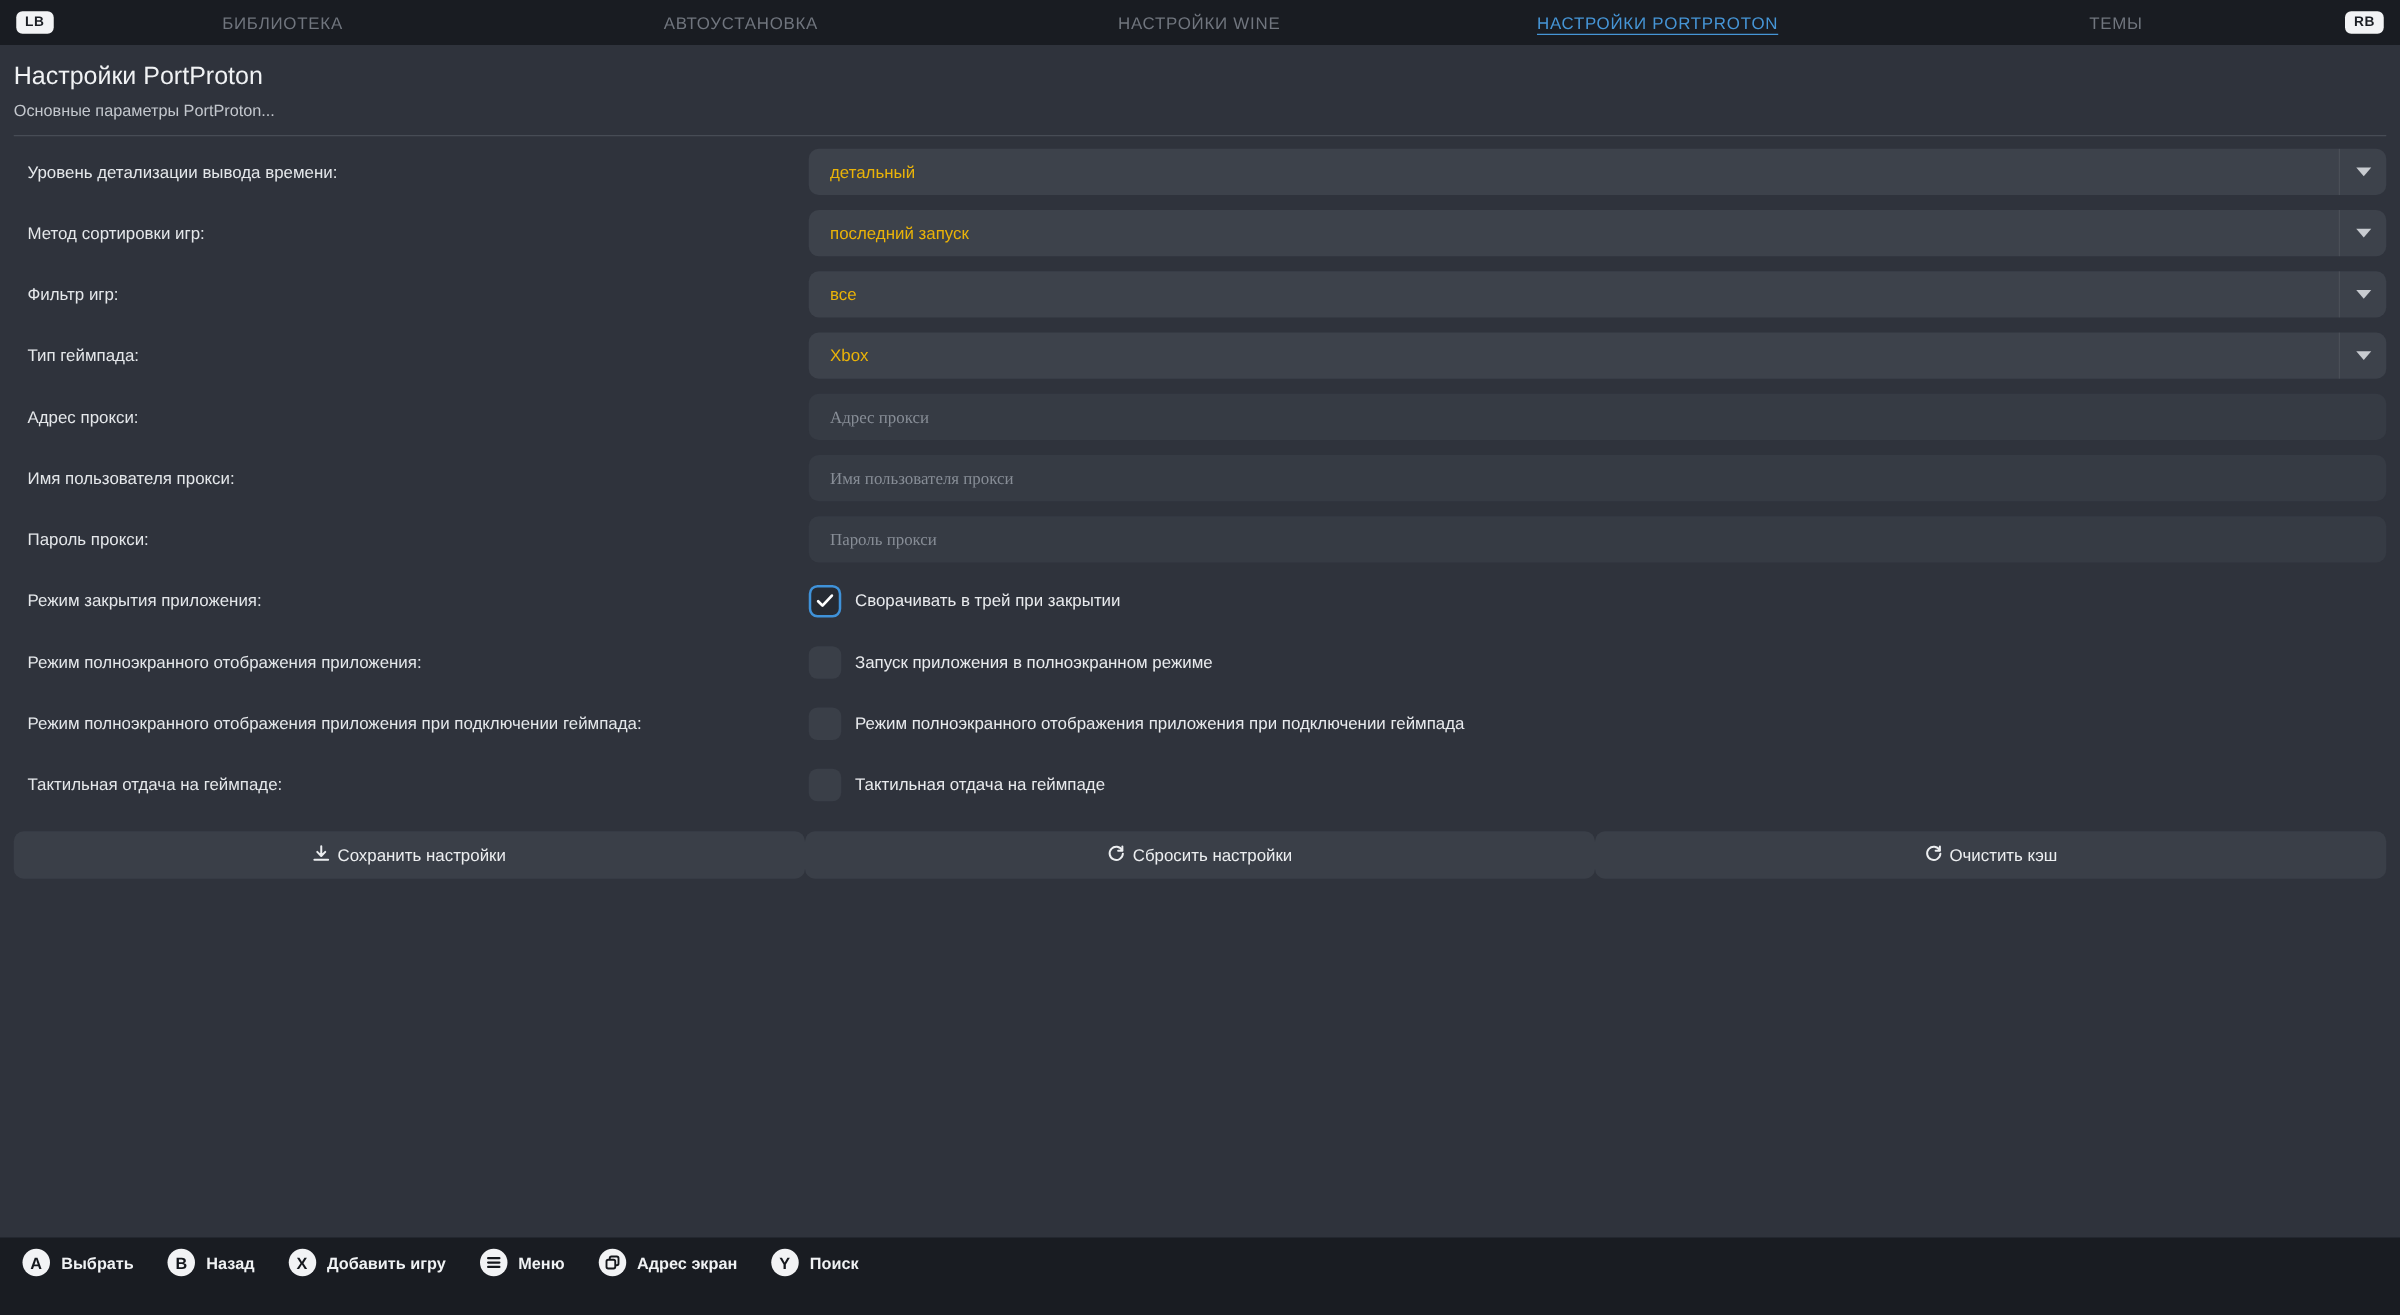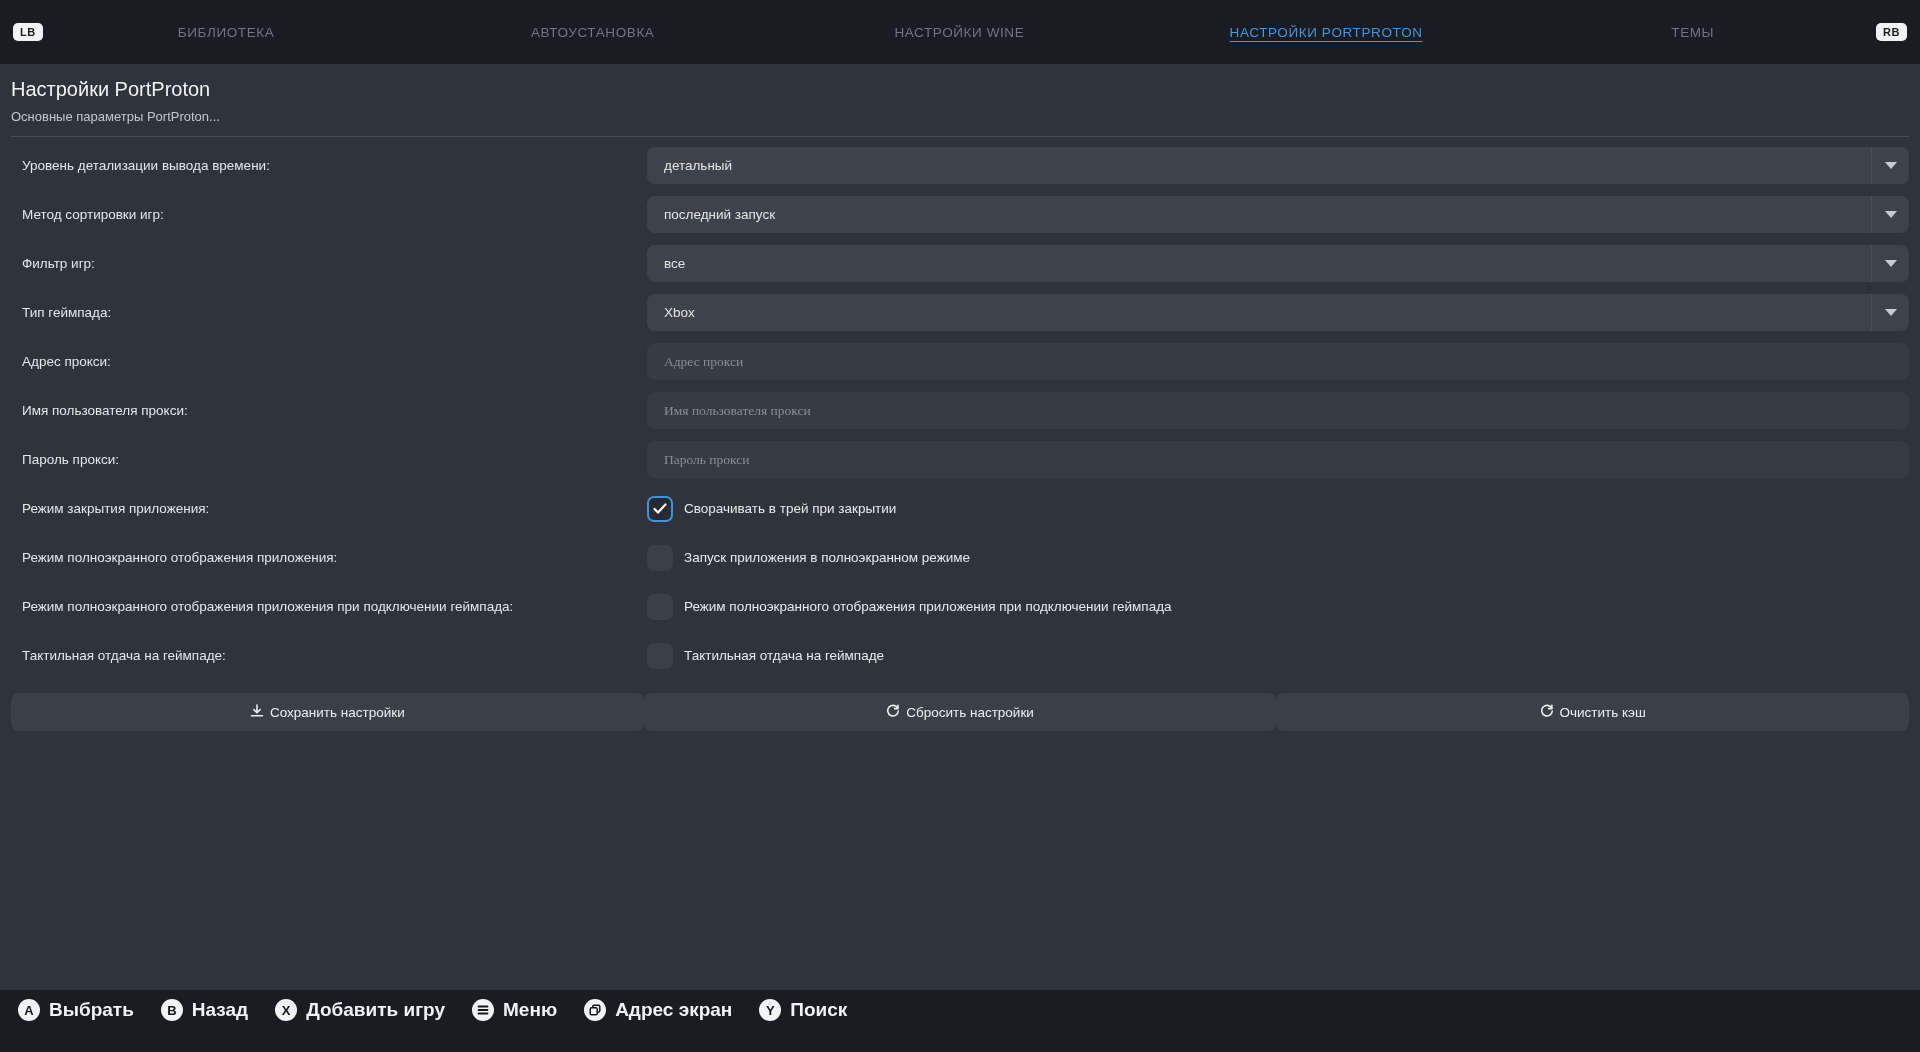--- a/index.html
+++ b/index.html
@@ -5,21 +5,21 @@
   * { margin: 0; padding: 0; box-sizing: border-box; }
   html, body { width: 1920px; height: 1052px; overflow: hidden; }
   body {
     font-family: "Liberation Sans", "DejaVu Sans", sans-serif;
     background: #2f333c;
     color: #e6e8eb;
   }
 
   
   .topbar {
-    height: 64px;
+    height: 36px;
     background: #191c22;
     display: flex;
     align-items: center;
     padding: 0 13px;
   }
   .bumper-badge {
     background: #f2f3f5;
     color: #1b1e24;
     font-size: 11px;
     font-weight: bold;
@@ -55,21 +55,21 @@
   .form-row { display: flex; align-items: center; height: 49px; }
   .form-label {
     flex: 0 0 636px;
     font-size: 13.5px;
     color: #e4e7ea;
     padding-left: 11px;
     white-space: nowrap;
   }
   .field { flex: 1; height: 37px; border-radius: 8px; display: flex; align-items: center; position: relative; }
   .select-field { background: #3d424b; cursor: pointer; }
-  .select-value { font-size: 13.5px; color: #e5e5e5; padding-left: 17px; }
+  .select-value { font-size: 13.5px; color: #eab308; padding-left: 17px; }
   .select-arrow-zone {
     position: absolute; right: 0; top: 0; bottom: 0; width: 38px;
     border-left: 1px solid rgba(255,255,255,0.07);
     display: flex; align-items: center; justify-content: center;
   }
   .select-arrow {
     width: 0; height: 0;
     border-left: 6px solid transparent;
     border-right: 6px solid transparent;
     border-top: 7px solid #c8cbd0;
@@ -115,21 +115,21 @@
     display: flex; align-items: flex-start;
     padding: 9px 0 0 18px; gap: 27px;
   }
   .hint { display: flex; align-items: center; gap: 9px; }
   .hint-badge {
     width: 22px; height: 22px; border-radius: 50%;
     background: #f2f3f5; color: #14171c;
     display: flex; align-items: center; justify-content: center;
     font-size: 13px; font-weight: bold;
   }
-  .hint-label { font-size: 19px; font-weight: bold; color: #f0f2f4; white-space: nowrap; }
+  .hint-label { font-size: 13px; font-weight: bold; color: #f0f2f4; white-space: nowrap; }
 </style>
 </head>
 <body>
 
 <header class="topbar">
   <span class="bumper-badge">LB</span>
   <nav class="tabs">
     <div class="tab">БИБЛИОТЕКА</div>
     <div class="tab">АВТОУСТАНОВКА</div>
     <div class="tab">НАСТРОЙКИ WINE</div>

